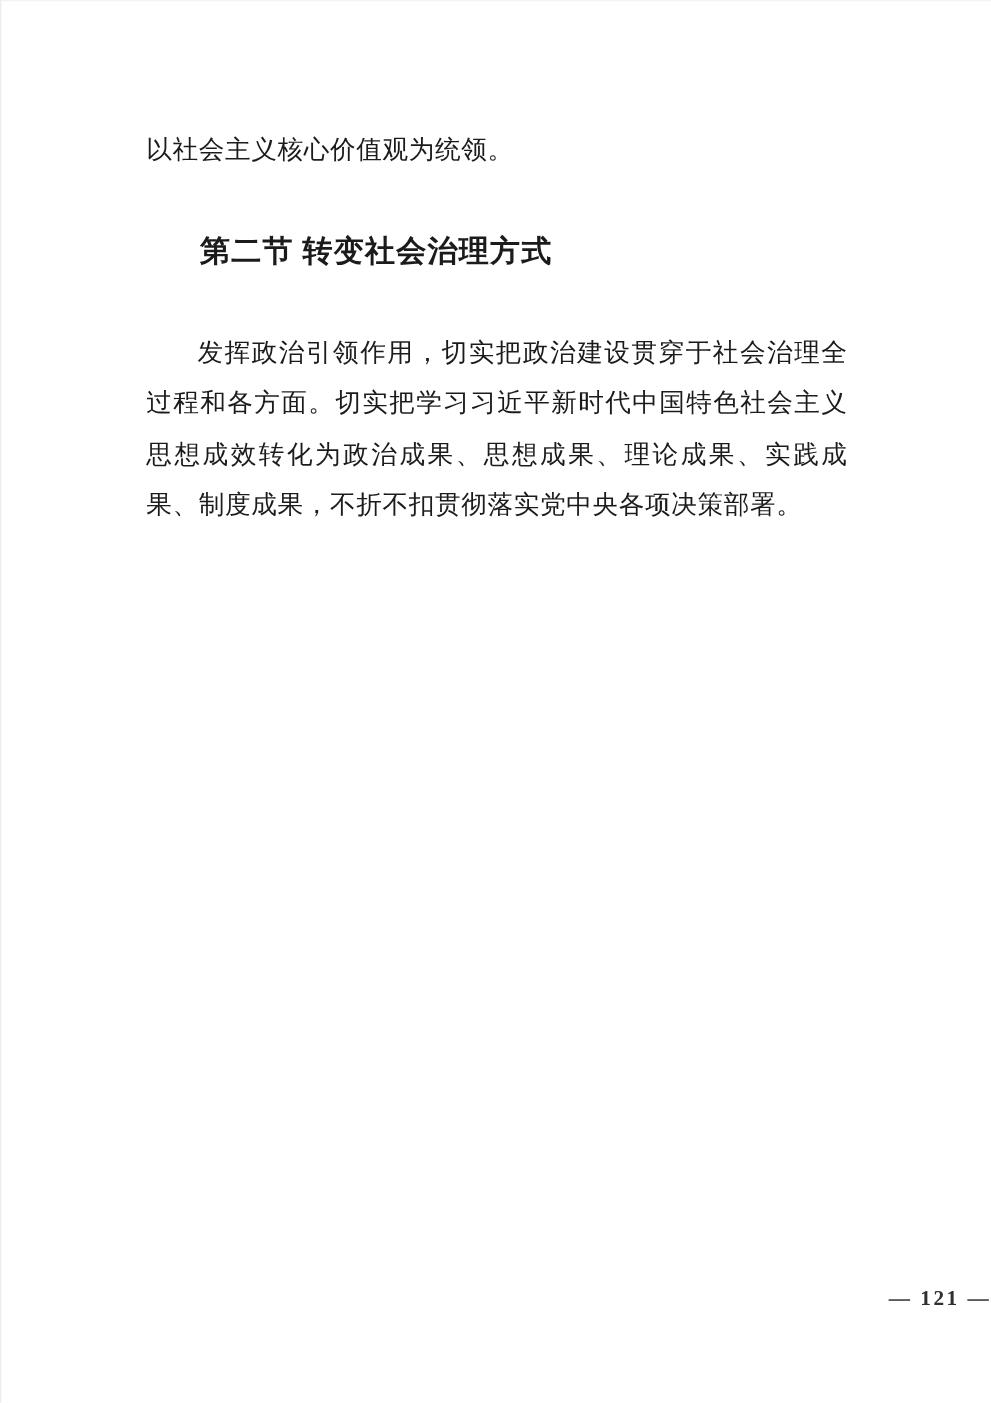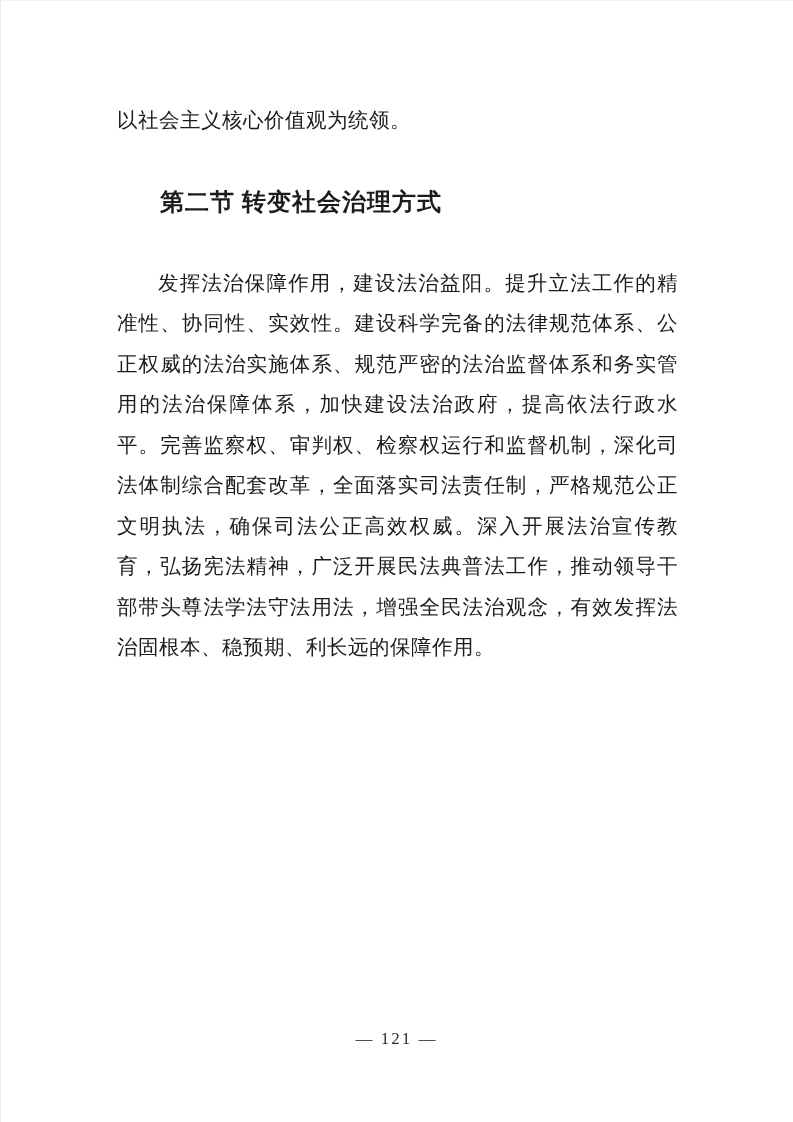--- a/index.html
+++ b/index.html
@@ -49,34 +49,35 @@
     line-height: 40.5px;
     letter-spacing: 0.5px;
     text-align: justify;
     text-indent: 2em;
   }
   .footer {
     position: absolute;
     left: 0;
     top: 1028px;
     width: 793px;
-    text-align: center;
+    text-align: right;
     font-family: "Liberation Serif", serif;
     font-size: 17px;
     line-height: 22px;
     color: #2f2f2f;
     letter-spacing: 2px;
+    font-weight: bold;
   }
 </style>
 </head>
 <body>
 
 <div class="text-block">
   <div class="cont-line">以社会主义核心价值观为统领。</div>
 
   <h2 class="heading">第二节 转变社会治理方式</h2>
 
   <div class="body-text">
-    <p>发挥法治保障作用，建设法治益阳。提升立法工作的精准性、协同性、实效性。建设科学完备的法律规范体系、公正权威的法治实施体系、规范严密的法治监督体系和务实管用的法治保障体系，加快建设法治政府，提高依法行政水平。完善监察权、审判权、检察权运行和监督机制，深化司法体制综合配套改革，全面落实司法责任制，严格规范公正文明执法，确保司法公正高效权威。深入开展法治宣传教育，弘扬宪法精神，广泛开展民法典普法工作，推动领导干部带头尊法学法守法用法，增强全民法治观念，有效发挥法治固根本、稳预期、利长远的保障作用。</p>
+    <p>发挥政治引领作用，切实把政治建设贯穿于社会治理全过程和各方面。切实把学习习近平新时代中国特色社会主义思想成效转化为政治成果、思想成果、理论成果、实践成果、制度成果，不折不扣贯彻落实党中央各项决策部署。</p>
   </div>
 </div>
 
 <div class="footer">— 121 —</div>
 
 </body></html>

